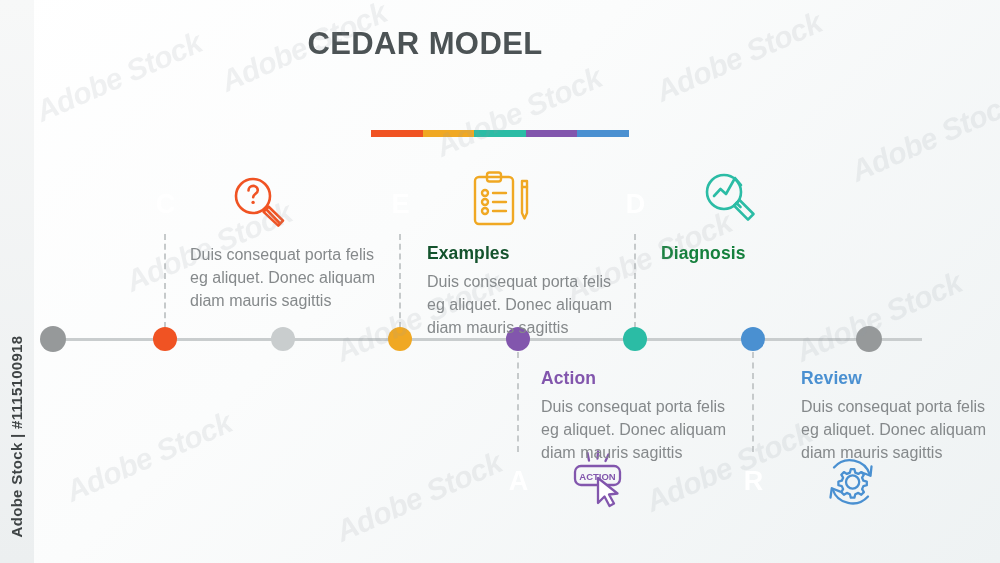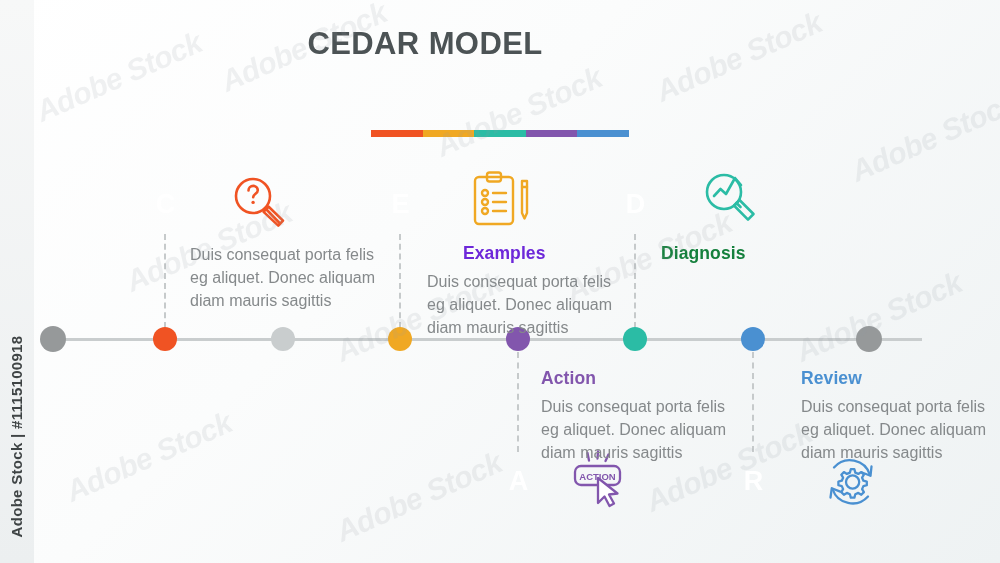--- a/index.html
+++ b/index.html
@@ -236,21 +236,21 @@
       <rect x="21" y="4.5" width="14" height="9" rx="2.5"></rect>
       <circle cx="19" cy="25" r="3"></circle>
       <circle cx="19" cy="34" r="3"></circle>
       <circle cx="19" cy="43" r="3"></circle>
       <path d="M27 25h13M27 34h13M27 43h13"></path>
       <path d="M56 13 L61 13 L61 45 L58.5 50.5 L56 45 Z"></path>
       <path d="M56 19 L61 19"></path>
     </svg>
   </div>
   <div class="node-text" style="left:427px; top:243px; width:200px;">
-    <div class="node-title" style="color:#6d28d9;margin-left:36px;">Examples</div>
+    <div class="node-title" style="color:#14532d;">Examples</div>
     <div class="node-desc">Duis consequat porta felis eg aliquet. Donec aliquam diam mauris sagittis</div>
   </div>
 
   <div class="node-circle" style="left:606px; top:175px;">
     <span>D</span>
   </div>
   <div class="node-icon" style="left:698px; top:170px;">
     <svg width="66" height="62" viewBox="0 0 66 62" fill="none" stroke="#2BBCA5" stroke-width="2.6" stroke-linecap="round" stroke-linejoin="round">
       <circle cx="26" cy="22" r="17"></circle>
       <path d="M16 26 L22.5 19 L28 24 L37 8 L43 15"></path>

